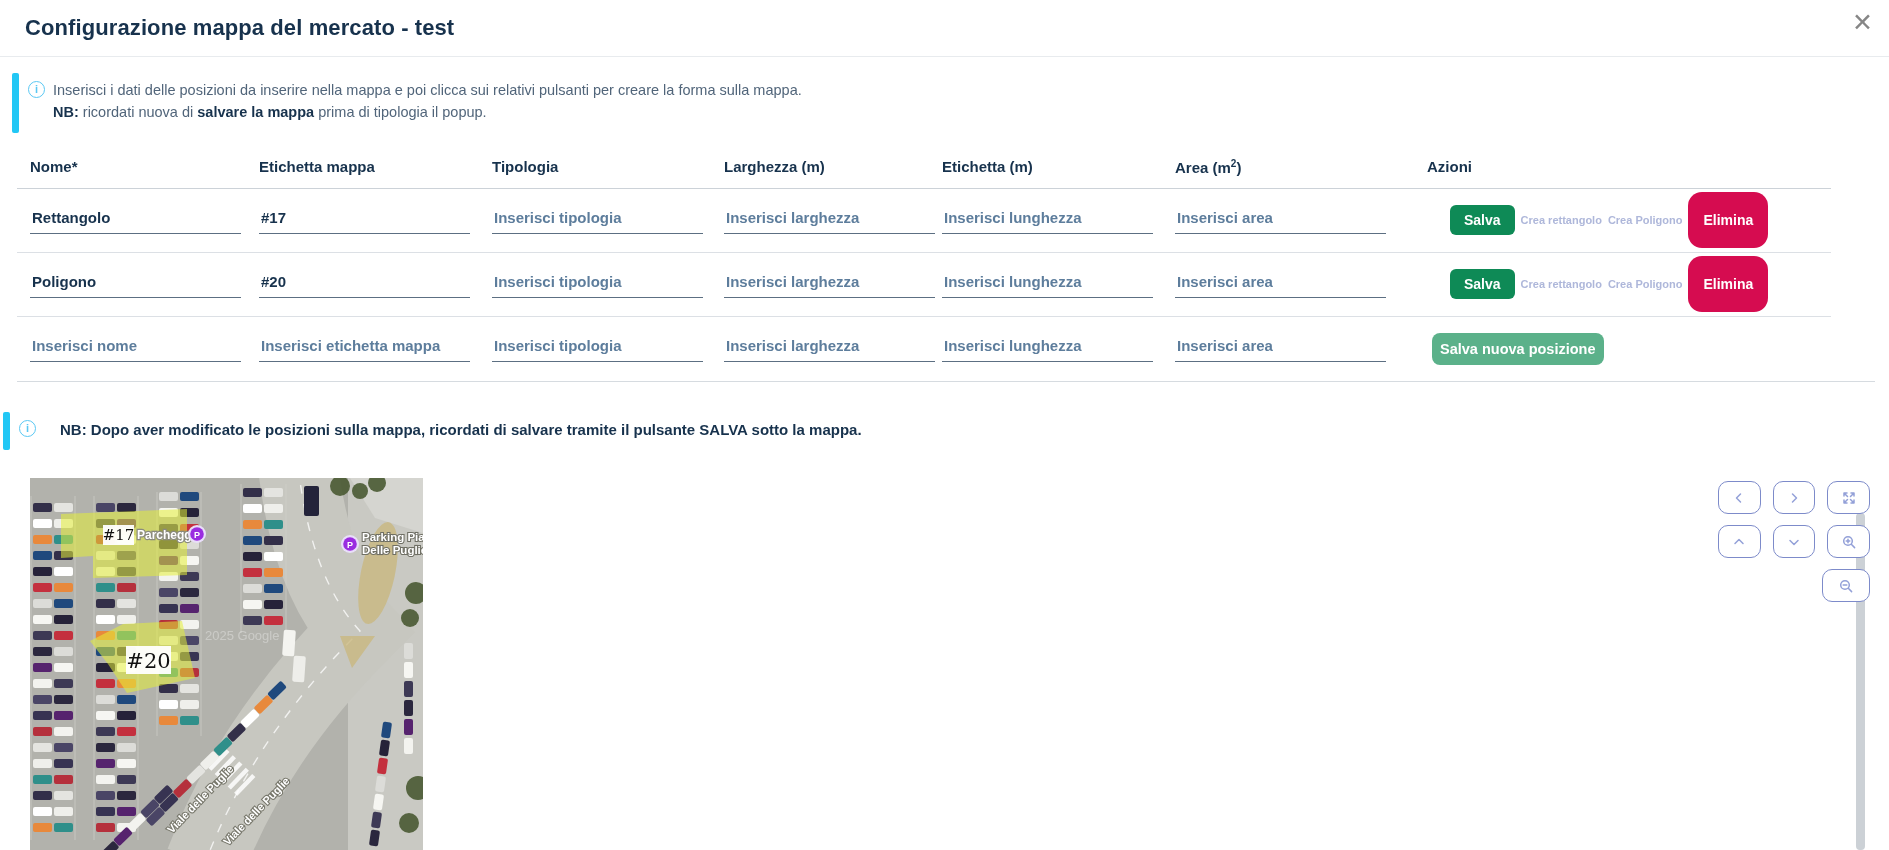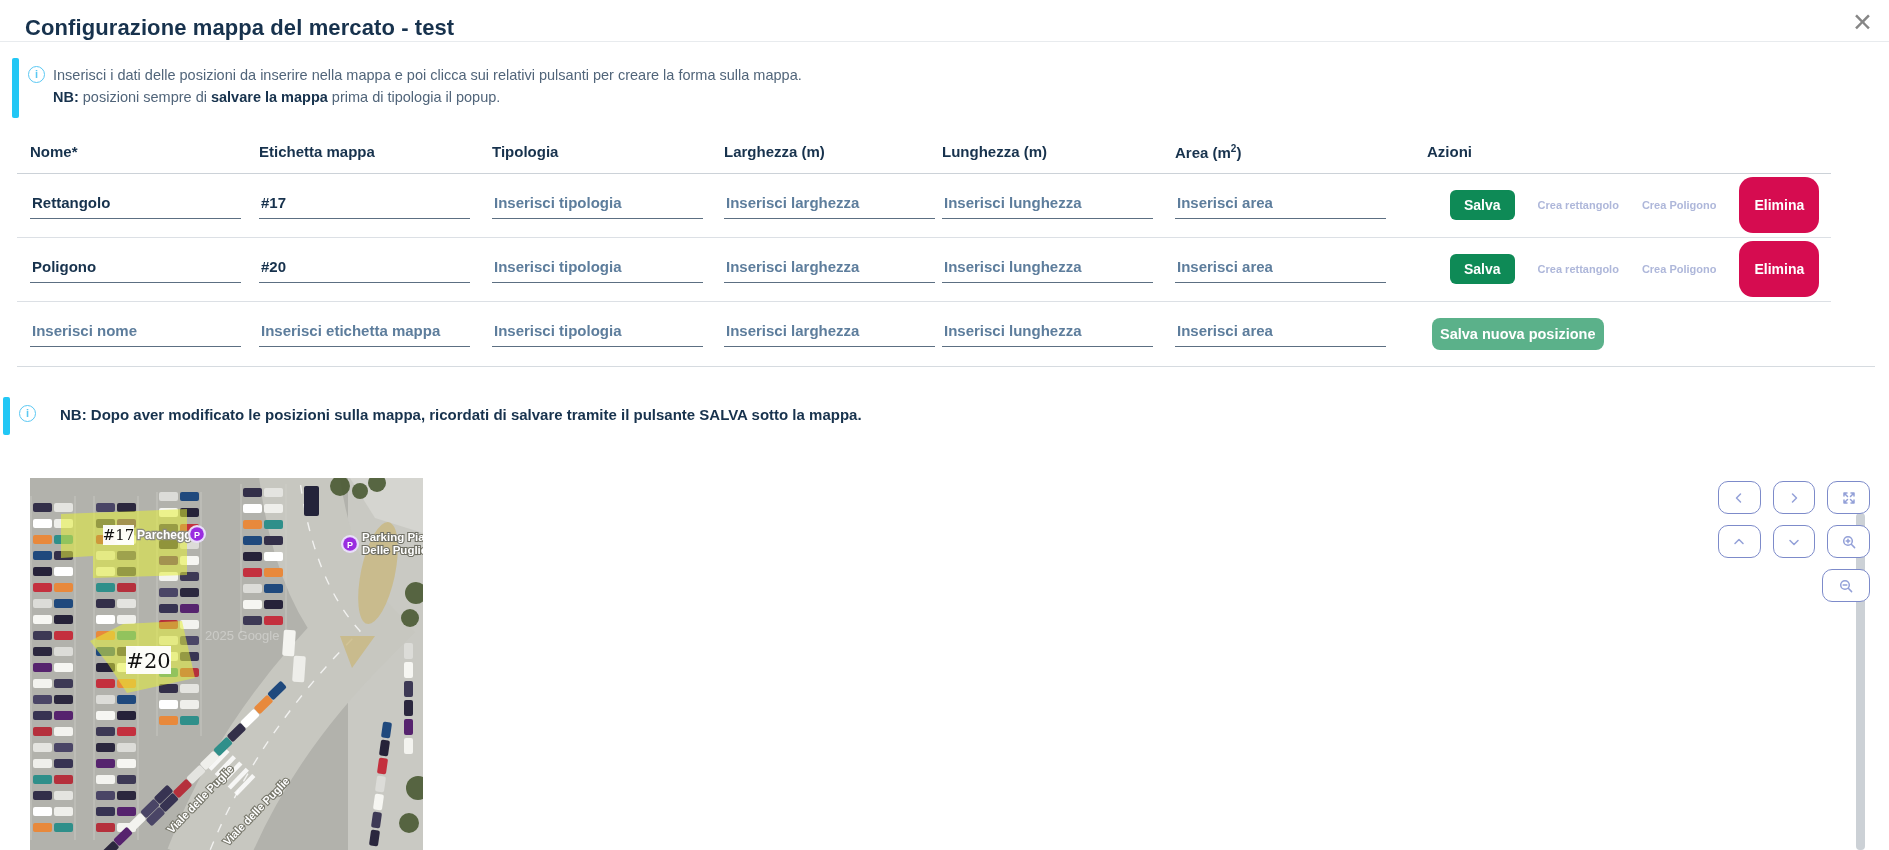--- a/index.html
+++ b/index.html
@@ -3,21 +3,21 @@
 <meta charset="utf-8">
 <style>
   * { box-sizing: border-box; }
   html,body { margin:0; padding:0; }
   body {
     width:1889px; height:850px; background:#ffffff; position:relative; overflow:hidden;
     font-family:"Liberation Sans", sans-serif; color:#17324d;
   }
 
   
-  .modal-header { position:relative; height:42px; border-bottom:1px solid #e8ebee; padding:15px 24px 0 25px; }
+  .modal-header { position:relative; height:57px; border-bottom:1px solid #e8ebee; padding:15px 24px 0 25px; }
   .title { font-size:22px; font-weight:700; color:#17324d; letter-spacing:.1px; }
   .close { position:absolute; right:16px; top:10px; font-size:25px; line-height:1; color:#868686; cursor:pointer; font-weight:400; }
 
   
   .note { display:flex; }
   .note .bar { width:7px; background:#22c7f5; border-radius:2px; flex:none; }
   .note-body { display:flex; padding:6px 0 9px 9px; }
   .info-icon { width:17px; height:17px; border:1px solid #5ac8f3; border-radius:50%; color:#5ac8f3;
     font-size:11px; line-height:15px; text-align:center; flex:none; margin-top:2px; font-weight:700; }
   .note-text { margin-left:8px; font-size:14.5px; color:#51657a; line-height:1.55; }
@@ -34,21 +34,21 @@
   .azioni-h { text-align:left; padding-right:60px; }
   .tr { height:64px; border-bottom:1px solid #dce0e5; }
   .tr.last { border-bottom:none; }
   .cell input {
     width:211px; border:none; border-bottom:1px solid #5c6f82; outline:none; background:transparent;
     font-family:inherit; font-size:15px; font-weight:700; color:#17324d; padding:2px 2px 7px 2px;
   }
   .cell input::placeholder { color:#5d7d9c; font-weight:600; opacity:1; }
   .full-sep { border-bottom:1px solid #d6dbe0; margin:0 14px 0 17px; }
 
-  .actions { display:flex; align-items:center; gap:23px; padding-left:23px; }
+  .actions { display:flex; align-items:center; gap:6px; padding-left:23px; }
   .btn { border:none; color:#fff; font-family:inherit; font-weight:700; cursor:pointer; white-space:nowrap; }
   .btn-salva { background:#0e8a56; border-radius:6px; font-size:14px; padding:7px 14px; }
   .btn-elimina { background:#d60c50; border-radius:14px; font-size:14px; padding:20px 15px; }
   .link { color:#aeb7da; font-size:11px; font-weight:600; cursor:pointer; white-space:nowrap; }
   .btn-salva-nuova { background:#5bb18a; border-radius:8px; font-size:14.5px; padding:8px 8px; margin-left:-18px; }
 
   
   .map-wrap { position:absolute; left:30px; top:478px; width:393px; height:372px; overflow:hidden; }
 
   
@@ -68,33 +68,33 @@
   <div class="title">Configurazione mappa del mercato - test</div>
   <div class="close">✕</div>
 </div>
 
 <div class="note note1">
   <div class="bar"></div>
   <div class="note-body">
     <div class="info-icon">i</div>
     <div class="note-text">
       <span>Inserisci i dati delle posizioni da inserire nella mappa e poi clicca sui relativi pulsanti per creare la forma sulla mappa.</span><br>
-      <b>NB:</b><span> posizioni sempre di </span><b>salvare la mappa</b><span> prima di tipologia il popup.</span>
+      <b>NB:</b><span> ricordati nuova di </span><b>salvare la mappa</b><span> prima di tipologia il popup.</span>
     </div>
   </div>
 </div>
 
 <div class="table">
   <div class="trow thead">
     <div></div>
     <div>Nome*</div>
     <div>Etichetta mappa</div>
     <div>Tipologia</div>
     <div>Larghezza (m)</div>
-    <div>Lunghezza (m)</div>
+    <div>Etichetta (m)</div>
     <div><span>Area (m</span><sup>2</sup><span>)</span></div>
     <div class="azioni-h">Azioni</div>
   </div>
 
   <div class="trow tr">
     <div></div>
     <div class="cell"><input value="Rettangolo" style=""></div>
     <div class="cell"><input value="#17" style=""></div>
     <div class="cell"><input placeholder="Inserisci tipologia" style=""></div>
     <div class="cell"><input placeholder="Inserisci larghezza" style=""></div>

